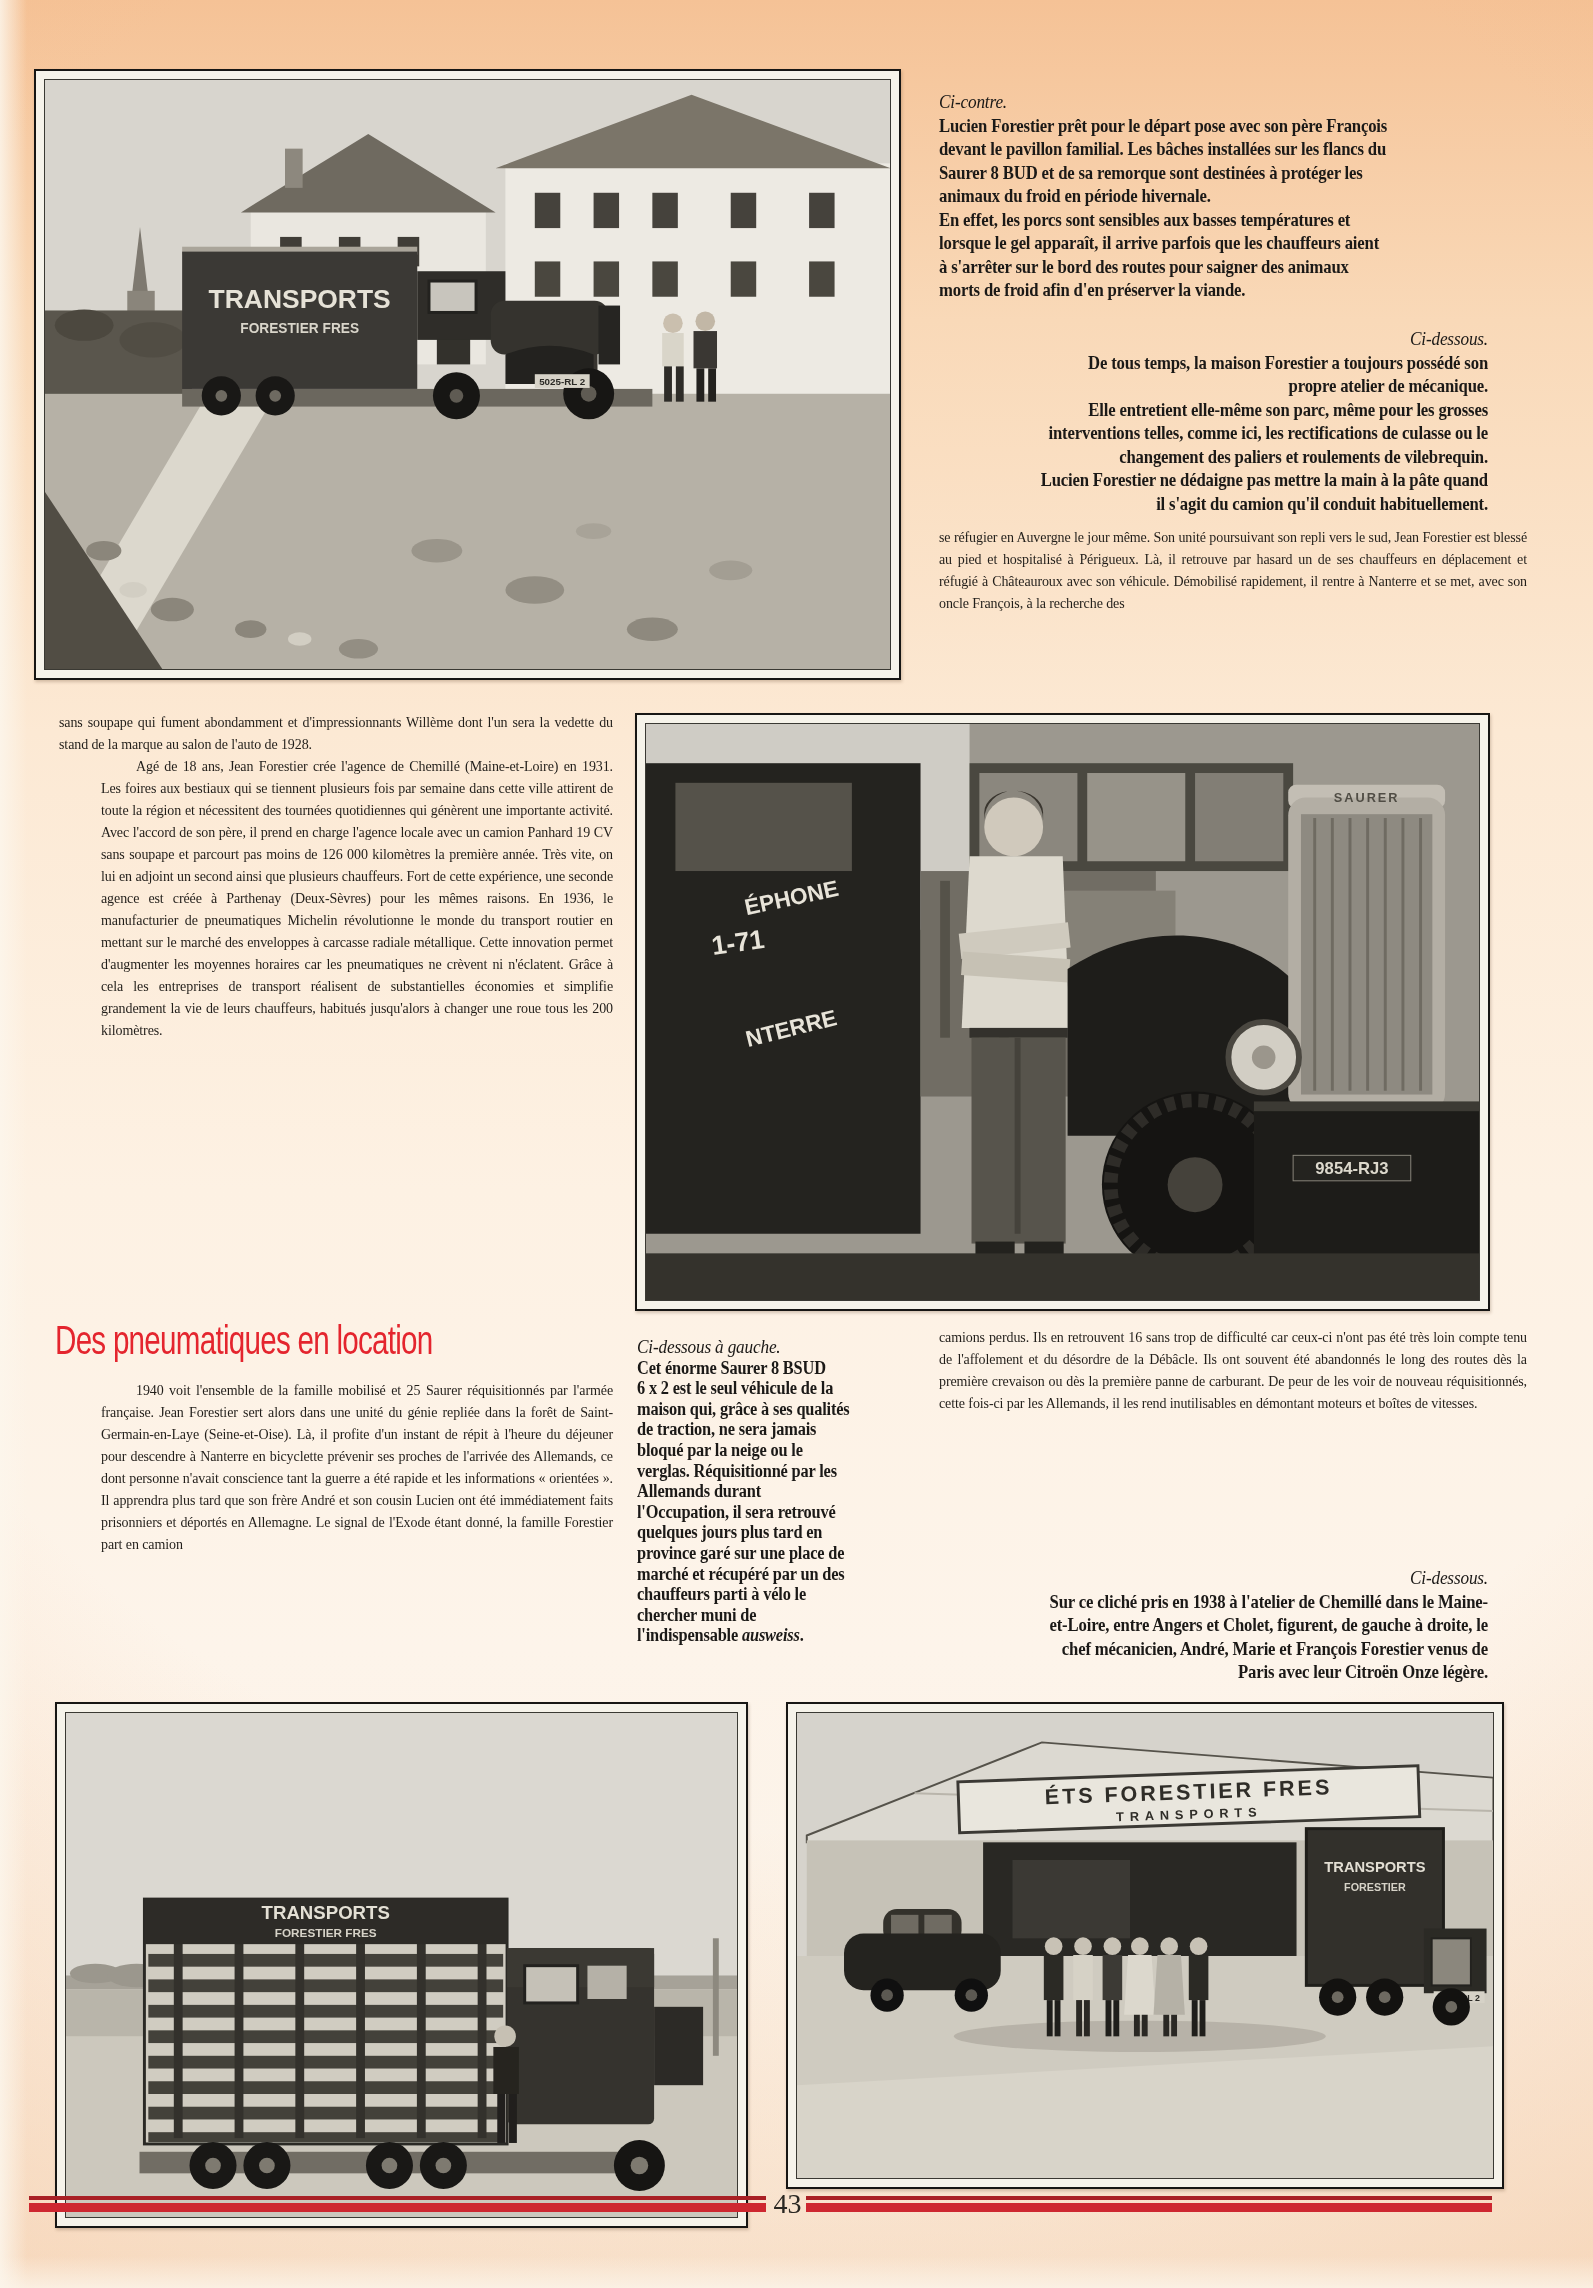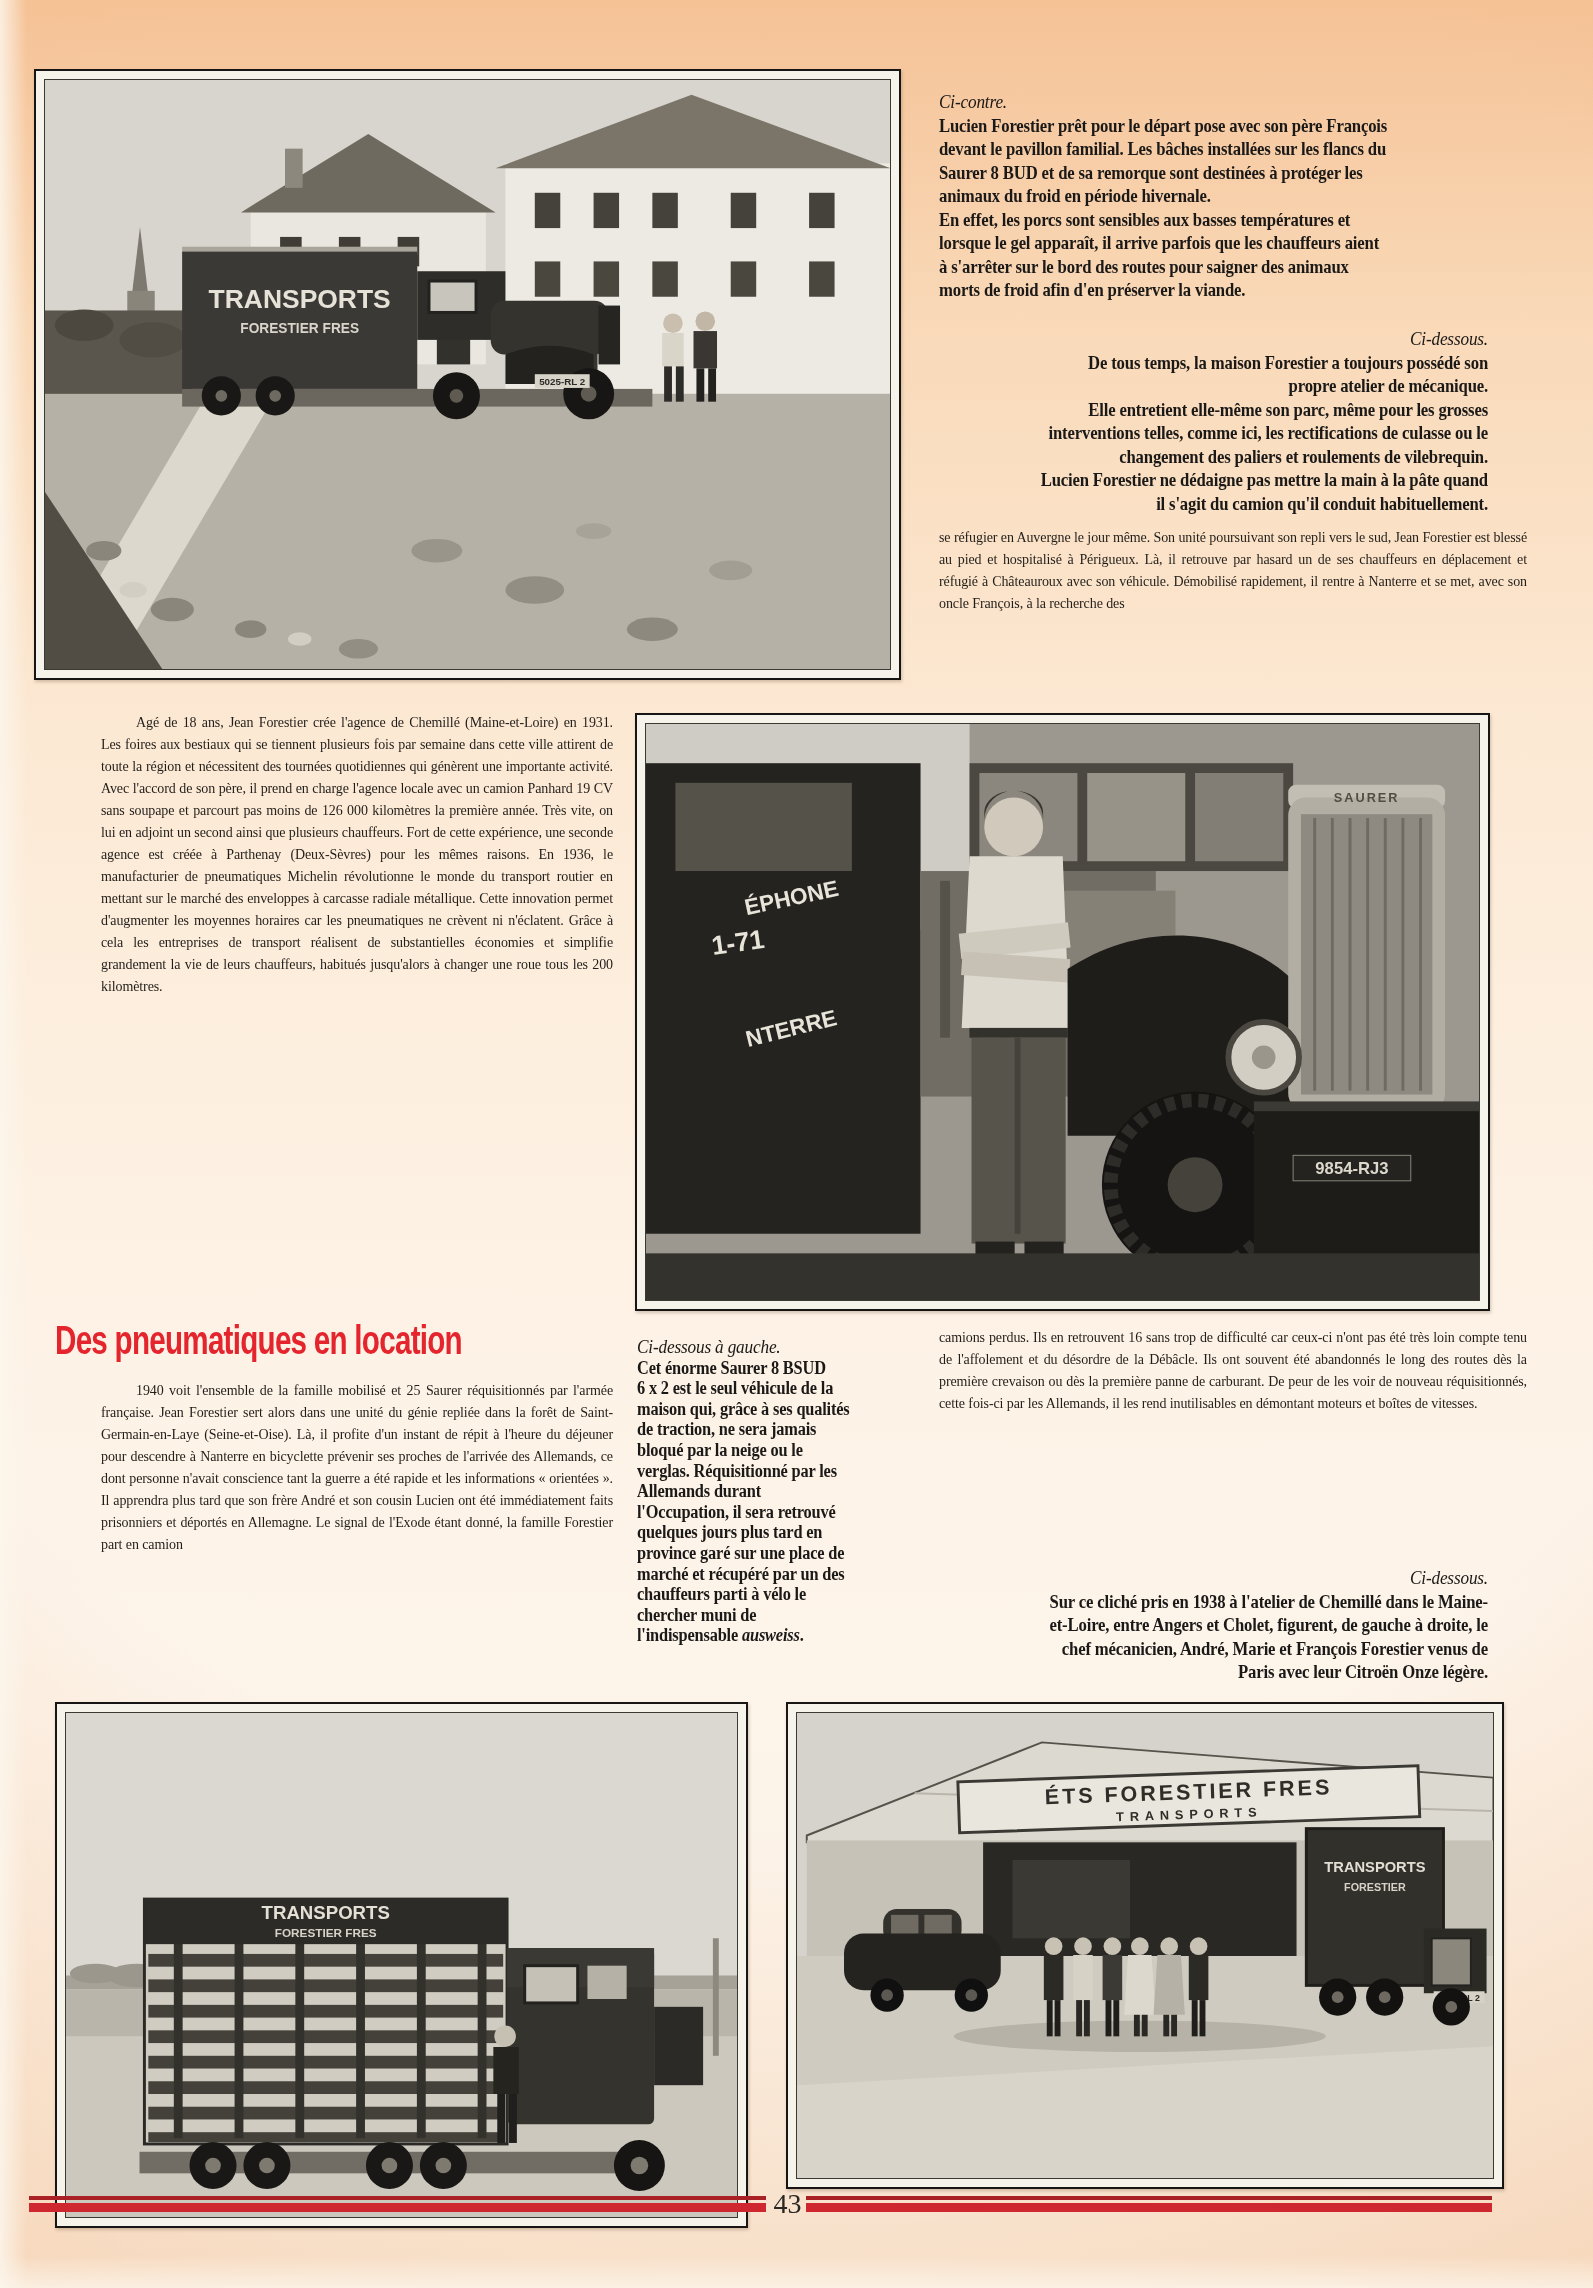--- a/index.html
+++ b/index.html
@@ -59,21 +59,21 @@
     font-size:14px;line-height:22px;
     text-align:justify;
     letter-spacing:-0.1px;
   }
   .body-text p{margin:0;}
   .body-text p.ind{text-indent:35px;margin-left:42px;}
   .section-heading{
     position:absolute;
     margin:0;
     font-family:"Liberation Sans","DejaVu Sans",sans-serif;
-    font-weight:bold;
+    font-weight:normal;
     font-size:40px;line-height:43px;
     letter-spacing:-1px;
     color:#e4252e;
     white-space:nowrap;
   }
   .section-heading span{display:inline-block;transform:scaleX(0.74);transform-origin:left top;}
   .footer-rule{position:absolute;top:2196px;}
   .footer-rule .thin{height:3.9px;background:#a92025;margin-bottom:2.9px;}
   .footer-rule .thick{height:8.8px;background:#ce2730;}
   .page-number{
@@ -197,20 +197,21 @@
 changement des paliers et roulements de vilebrequin.
 Lucien Forestier ne dédaigne pas mettre la main à la pâte quand
 il s'agit du camion qu'il conduit habituellement.</span>
   </div>
 
   <div class="body-text" style="left:939px;top:527px;width:588px;">
     <p>se réfugier en Auvergne le jour même. Son unité poursuivant son repli vers le sud, Jean Forestier est blessé au pied et hospitalisé à Périgueux. Là, il retrouve par hasard un de ses chauffeurs en déplacement et réfugié à Châteauroux avec son véhicule. Démobilisé rapidement, il rentre à Nanterre et se met, avec son oncle François, à la recherche des</p>
   </div>
 
   <div class="body-text" style="left:59px;top:712px;width:554px;">
+    <p>sans soupape qui fument abondamment et d'impressionnants Willème dont l'un sera la vedette du stand de la marque au salon de l'auto de 1928.</p>
     <p class="ind">Agé de 18 ans, Jean Forestier crée l'agence de Chemillé (Maine-et-Loire) en 1931. Les foires aux bestiaux qui se tiennent plusieurs fois par semaine dans cette ville attirent de toute la région et nécessitent des tournées quotidiennes qui génèrent une importante activité. Avec l'accord de son père, il prend en charge l'agence locale avec un camion Panhard 19 CV sans soupape et parcourt pas moins de 126 000 kilomètres la première année. Très vite, on lui en adjoint un second ainsi que plusieurs chauffeurs. Fort de cette expérience, une seconde agence est créée à Parthenay (Deux-Sèvres) pour les mêmes raisons. En 1936, le manufacturier de pneumatiques Michelin révolutionne le monde du transport routier en mettant sur le marché des enveloppes à carcasse radiale métallique. Cette innovation permet d'augmenter les moyennes horaires car les pneumatiques ne crèvent ni n'éclatent. Grâce à cela les entreprises de transport réalisent de substantielles économies et simplifie grandement la vie de leurs chauffeurs, habitués jusqu'alors à changer une roue tous les 200 kilomètres.</p>
   </div>
 
   <h2 class="section-heading" style="left:55px;top:1319px;">
     <span>Des pneumatiques en location</span>
   </h2>
 
   <div class="body-text" style="left:59px;top:1380px;width:554px;">
     <p class="ind">1940 voit l'ensemble de la famille mobilisé et 25 Saurer réquisitionnés par l'armée française. Jean Forestier sert alors dans une unité du génie repliée dans la forêt de Saint-Germain-en-Laye (Seine-et-Oise). Là, il profite d'un instant de répit à l'heure du déjeuner pour descendre à Nanterre en bicyclette prévenir ses proches de l'arrivée des Allemands, ce dont personne n'avait conscience tant la guerre a été rapide et les informations « orientées ». Il apprendra plus tard que son frère André et son cousin Lucien ont été immédiatement faits prisonniers et déportés en Allemagne. Le signal de l'Exode étant donné, la famille Forestier part en camion</p>
   </div>

